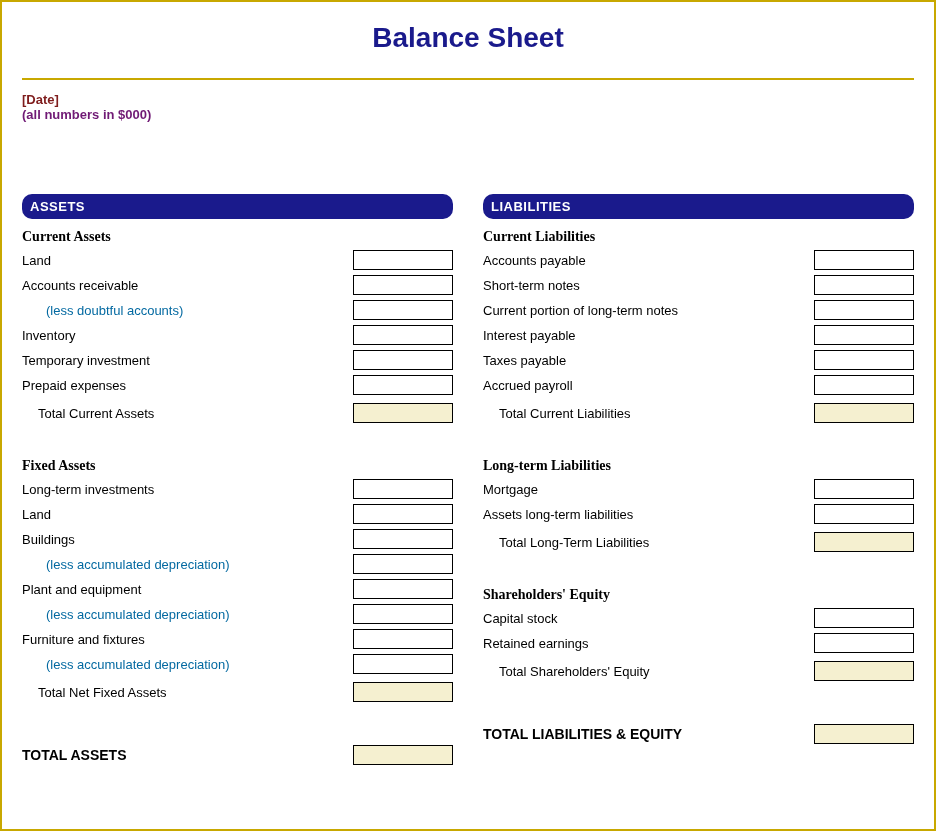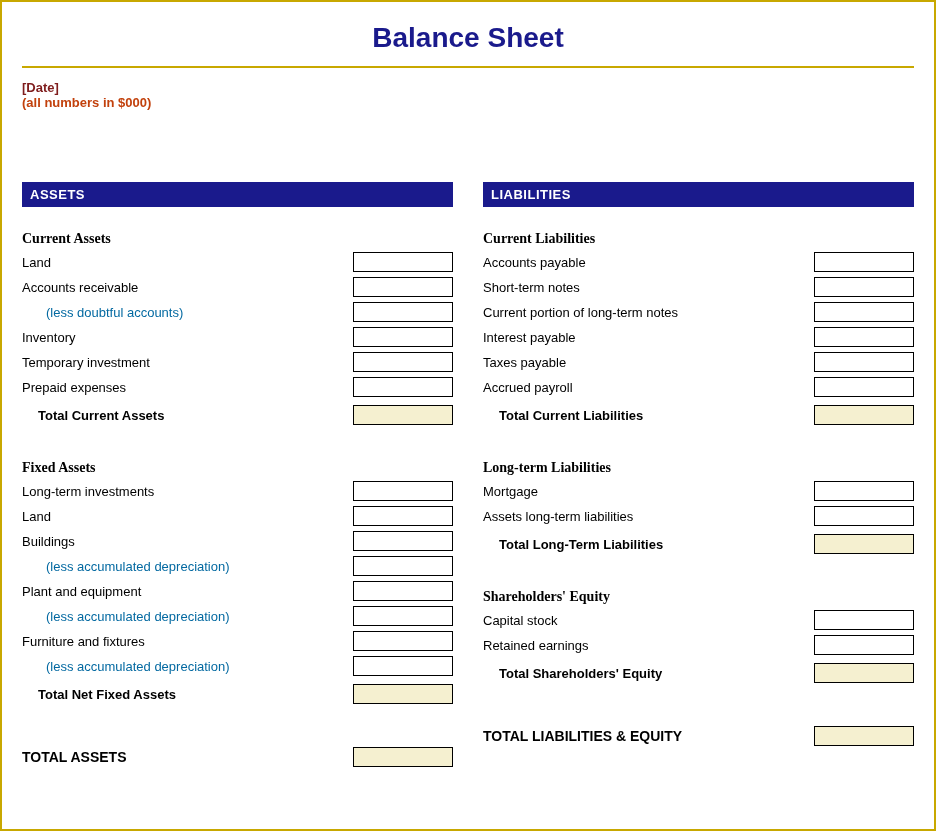--- a/index.html
+++ b/index.html
@@ -12,52 +12,53 @@
       min-height: 831px;
       border: 2px solid #c8a800;
       padding: 10px 20px 20px 20px;
     }
     .page-title {
       text-align: center;
       font-size: 28px;
       font-weight: bold;
       color: #1a1a8c;
       font-family: Arial, sans-serif;
-      padding: 10px 0 12px 0;
+      padding: 10px 0 24px 0;
       border-bottom: 2px solid #c8a800;
       margin-bottom: 8px;
     }
     .subtitle-block {
       margin-bottom: 8px;
       padding: 4px 0;
     }
     .subtitle-date {
       color: #7f1d1d;
       font-weight: bold;
       font-size: 13px;
     }
     .subtitle-numbers {
-      color: #c2410c;
+      color: #701a75;
       font-weight: bold;
       font-size: 13px;
     }
     .main-grid {
       display: grid;
       grid-template-columns: 1fr 1fr;
       gap: 0 30px;
       margin-top: 20px;
     }
     .section-header {
       background-color: #1a1a8c;
       color: #fff;
       font-weight: bold;
       font-size: 13px;
       padding: 5px 8px;
-      margin-bottom: 24px;
+      margin-bottom: 10px;
       letter-spacing: 0.5px;
+      border-radius: 10px;
     }
     .subsection-title {
       font-weight: bold;
       font-size: 14px;
       color: #000;
       margin: 6px 0 4px 0;
       font-family: Liberation Serif, serif;
     }
     .line-item {
       display: flex;
@@ -85,21 +86,21 @@
       background: #f5f0d0;
     }
     .total-line {
       display: flex;
       justify-content: space-between;
       align-items: center;
       margin: 6px 0 10px 0;
       min-height: 22px;
     }
     .total-label {
-      font-weight: bold;
+      font-weight: normal;
       padding-left: 16px;
       flex: 1;
     }
     .section-spacer {
       height: 18px;
     }
     .bottom-total-row {
       display: flex;
       justify-content: space-between;
       align-items: center;

